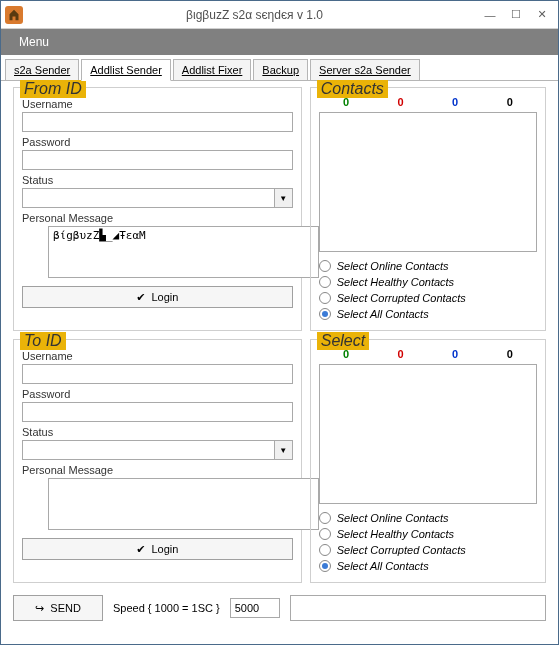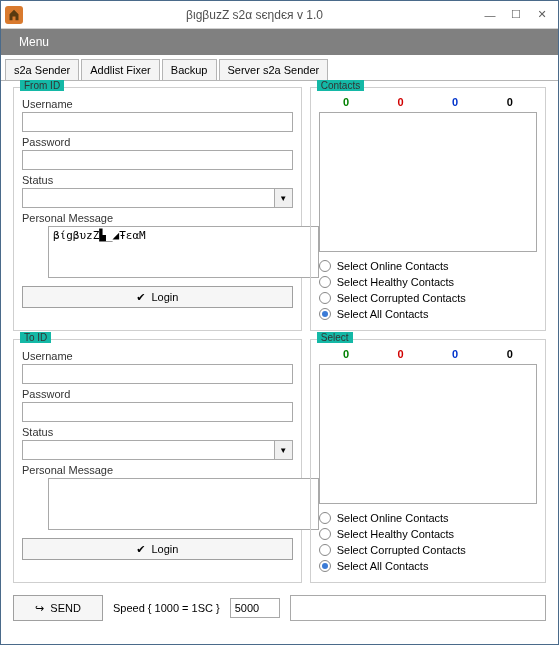--- a/index.html
+++ b/index.html
@@ -6,37 +6,37 @@
 body { font-family: "Segoe UI", Tahoma, Arial, sans-serif; font-size: 11px; background: #f0f0f0; }
 .window { width: 559px; height: 645px; background: #fff; border: 1px solid #4a6a8a; position: relative; }
 .titlebar { height: 28px; background: #fff; display: flex; align-items: center; padding: 0 4px; border-bottom: 1px solid #d0d0d0; }
 .titlebar-icon { width: 18px; height: 18px; background: #d97a2e; border-radius: 3px; display: flex; align-items: center; justify-content: center; margin-right: 8px; }
 .titlebar-icon svg { width: 12px; height: 12px; }
 .titlebar-title { flex: 1; text-align: center; color: #505050; font-size: 12px; }
 .titlebar-controls { display: flex; gap: 2px; }
 .titlebar-btn { width: 24px; height: 20px; display: flex; align-items: center; justify-content: center; color: #606060; cursor: pointer; }
 .menubar { height: 26px; background: #808080; display: flex; align-items: center; padding: 0 12px; }
 .menu-item { color: #fff; font-size: 12px; padding: 4px 6px; cursor: pointer; }
-.tabbar { display: flex; align-items: center; padding: 4px 4px 0 4px; border-bottom: 1px solid #b5b5b5; background: #fff; }
+.tabbar { display: flex; align-items: center; padding: 4px 4px 0 4px; border-bottom: 1px solid #b5b5b5; background: #fff; text-decoration: underline; }
 .tab { padding: 4px 8px; border: 1px solid #b5b5b5; border-bottom: none; background: #f4f4f4; font-size: 11px; margin-right: 2px; cursor: pointer; position: relative; }
 .tab.active { background: #fff; border-bottom: 1px solid #fff; margin-bottom: -1px; z-index: 2; }
 .content { padding: 6px 12px 8px 12px; }
 .row2 { display: flex; gap: 8px; }
 .fieldset { border: 1px solid #cfcfcf; padding: 6px 8px 8px 8px; margin-bottom: 8px; position: relative; }
-.fieldset > .legend { position: absolute; top: -8px; left: 6px; background: #14b8a6; padding: 0 4px; font-size: 10px; color: #333; }
+.fieldset > .legend { position: absolute; top: -8px; left: 6px; background: #eab308; padding: 0 4px; font-size: 16px; color: #333; font-style: italic; }
 .label { font-size: 11px; color: #333; margin: 4px 0 2px 0; display: block; }
 .text-input { width: 100%; height: 20px; border: 1px solid #a9a9a9; padding: 2px 4px; font-size: 11px; background: #fff; }
 .combo { display: flex; }
 .combo .text-input { flex: 1; }
 .combo-btn { width: 18px; height: 20px; border: 1px solid #a9a9a9; border-left: none; background: #f0f0f0; display: flex; align-items: center; justify-content: center; cursor: pointer; font-size: 8px; }
 .textarea { width: 100%; height: 52px; border: 1px solid #a9a9a9; padding: 2px 4px; font-size: 11px; background: #fff; resize: none; margin-left: 26px; }
 .wide-btn { width: 100%; height: 22px; border: 1px solid #a0a0a0; background: #f6f6f6; display: flex; align-items: center; justify-content: center; gap: 6px; cursor: pointer; margin-top: 6px; font-size: 11px; }
 .counters { display: flex; justify-content: space-around; padding: 2px 0 4px 0; font-size: 11px; font-weight: bold; }
 .listbox { width: 100%; height: 140px; border: 1px solid #a9a9a9; background: #fff; }
-.radiogroup { margin-top: 6px; }
+.radiogroup { margin-top: 6px; font-style: italic; }
 .radio-row { display: flex; align-items: center; gap: 6px; padding: 2px 0; font-size: 11px; cursor: pointer; }
 .radio { width: 12px; height: 12px; border: 1px solid #888; border-radius: 50%; background: #fff; display: flex; align-items: center; justify-content: center; }
 .radio.checked::after { content: ""; width: 6px; height: 6px; border-radius: 50%; background: #3b7bd6; }
 .left-col { flex: 1 1 55%; }
 .right-col { flex: 1 1 45%; }
 .bottom-row { display: flex; align-items: center; gap: 10px; margin-top: 4px; }
 .send-btn { width: 90px; height: 26px; border: 1px solid #a0a0a0; background: #f6f6f6; display: flex; align-items: center; justify-content: center; gap: 6px; cursor: pointer; font-size: 11px; }
 .speed-label { font-size: 11px; }
 .speed-input { width: 50px; height: 20px; border: 1px solid #a9a9a9; padding: 2px 4px; font-size: 11px; }
 .status-box { flex: 1; height: 26px; border: 1px solid #a9a9a9; background: #fff; }
@@ -63,20 +63,21 @@
       <div class="titlebar-btn">✕</div>
     </div>
   </div>
 
   <div class="menubar">
     <div class="menu-item">Menu</div>
   </div>
 
   <div class="tabbar">
     <div class="tab">s2a Sender</div>
+    <div class="tab active">Addlist Sender</div>
     <div class="tab">Addlist Fixer</div>
     <div class="tab">Backup</div>
     <div class="tab">Server s2a Sender</div>
   </div>
 
   <div class="content">
 
     <div class="row2">
 
       <div class="fieldset left-col">

